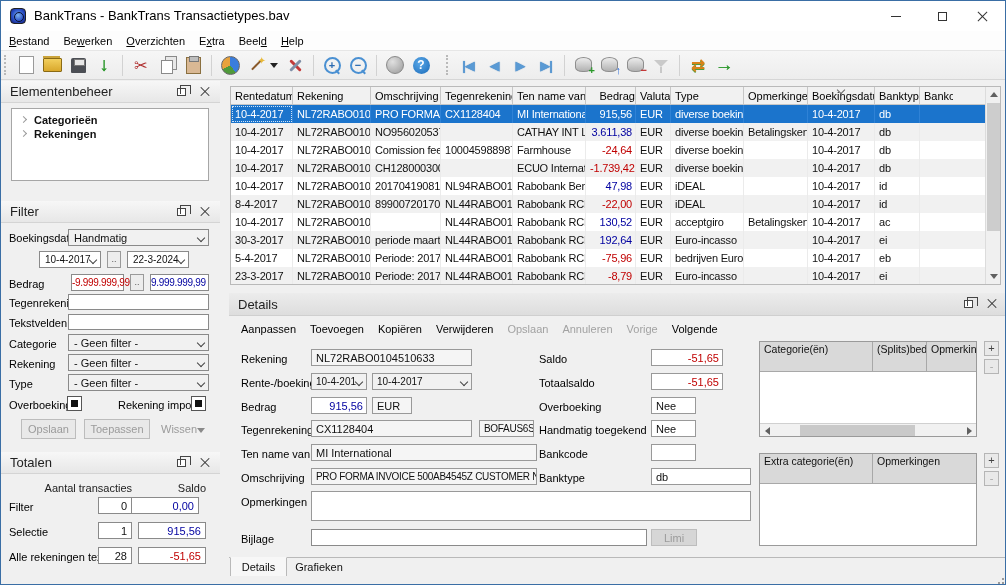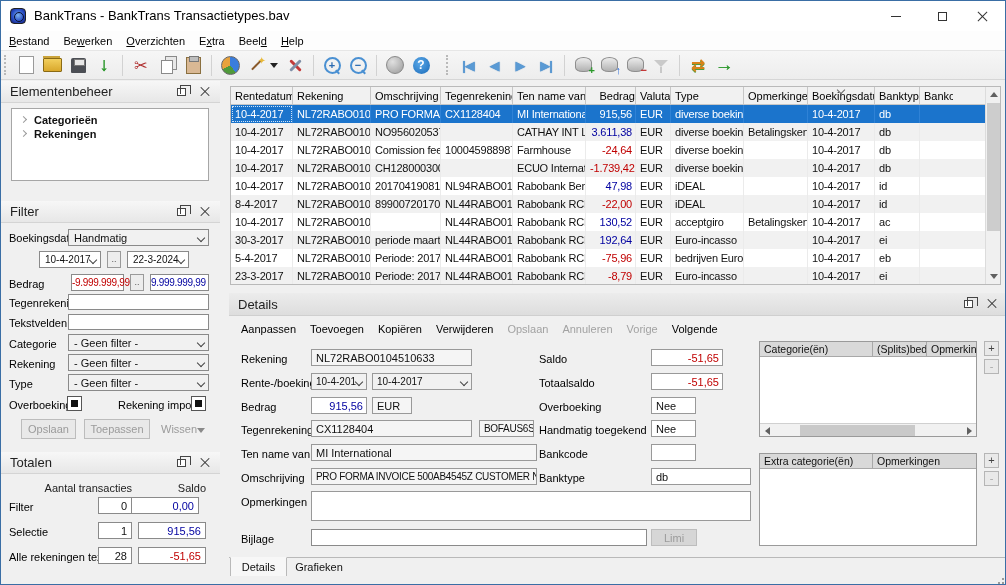--- a/index.html
+++ b/index.html
@@ -126,21 +126,21 @@
   .dmenu { position:absolute; left:12px; top:30px; display:flex; gap:14px; }
   .dmi { font-size:11px; color:#000; }
   .dmi.disabled { color:#a2a2a2; }
   .dlabel { position:absolute; font-size:11px; color:#000; white-space:nowrap; }
   .dfield { position:absolute; height:17px; background:#f5f5f5; border:1px solid #999; font-size:11px; padding:2px 3px 0 4px; white-space:nowrap; overflow:hidden; }
   .dfield.small { font-size:10px; letter-spacing:-0.3px; }
   .dcombo { position:absolute; height:17px; background:#f1f1f1; border:1px solid #999; font-size:10px; padding:2px 12px 0 4px; white-space:nowrap; overflow:hidden; }
   .openbtn { position:absolute; width:46px; height:17px; background:#d6d6d6; border:1px solid #bdbdbd; color:#9b9b9b; font-size:11px; text-align:center; padding-top:2px; }
   .dta { position:absolute; background:#fff; border:1px solid #999; resize:none; font-size:11px; }
   .catgrid { position:absolute; left:530px; width:218px; background:#fff; border:1px solid #9a9a9a; }
-  .cghead { display:flex; height:15px; background:#d9d9d9; border-bottom:1px solid #a8a8a8; }
+  .cghead { display:flex; height:30px; background:#d9d9d9; border-bottom:1px solid #a8a8a8; }
   .cgh { font-size:10.5px; padding:1px 0 0 4px; border-right:1px solid #a8a8a8; white-space:nowrap; overflow:hidden; }
   .hscroll { position:absolute; left:0; bottom:0; width:100%; height:13px; background:#f1f1f1; border-top:1px solid #d0d0d0; }
   .hthumb { position:absolute; left:40px; top:1px; width:115px; height:11px; background:#c9c9c9; }
   .harr { position:absolute; top:0; width:14px; height:13px; display:flex; align-items:center; justify-content:center; }
   .pm { position:absolute; left:755px; width:15px; height:15px; background:#e9e9e9; border:1px solid #b5b5b5; font-size:11px; text-align:center; line-height:13px; color:#444; }
   .pm.dim { color:#a8a8a8; }
   .dtabs { position:absolute; left:0; top:264px; width:100%; height:19px; border-top:1px solid #b9b9b9; }
   .dtab { position:absolute; top:0; height:19px; font-size:11px; text-align:center; padding-top:3px; }
   .dtab.active { background:#f7f7f7; border:1px solid #b9b9b9; border-top:1px solid #f7f7f7; margin-top:-1px; height:20px; }
   .dstatus { position:absolute; left:0; top:283px; width:100%; height:10px; background:#f0f0f0; }

